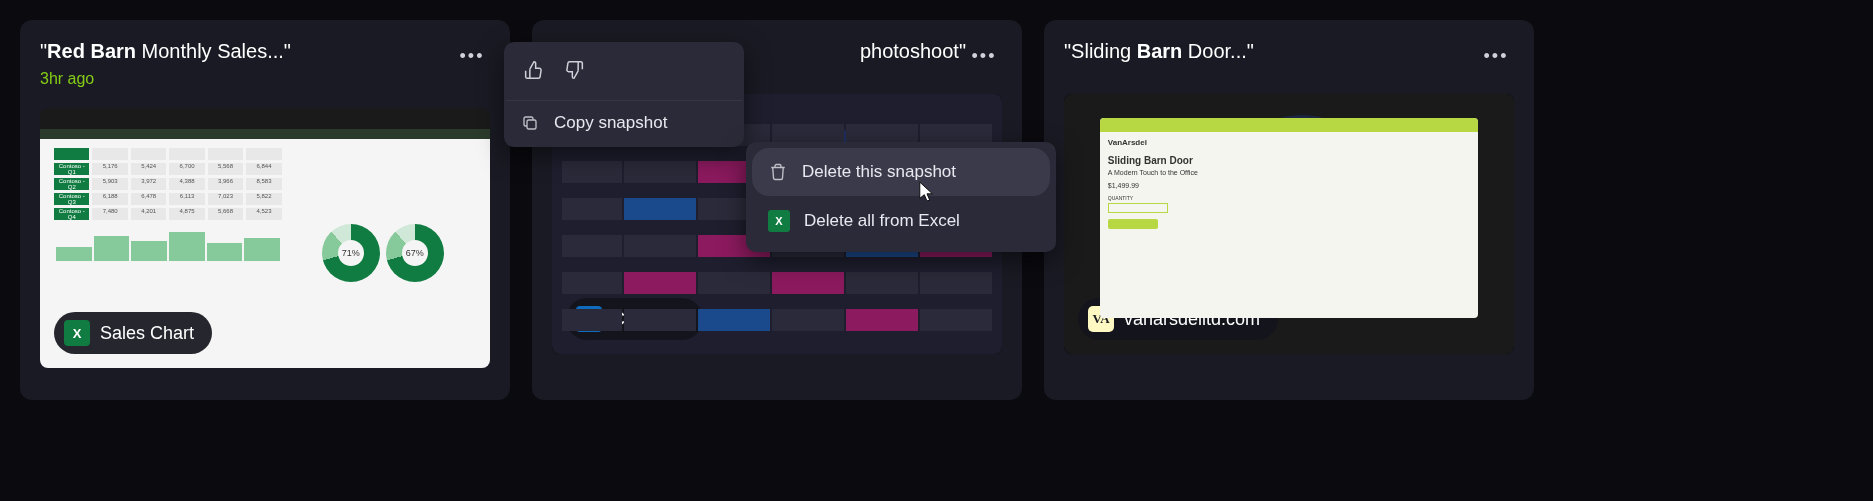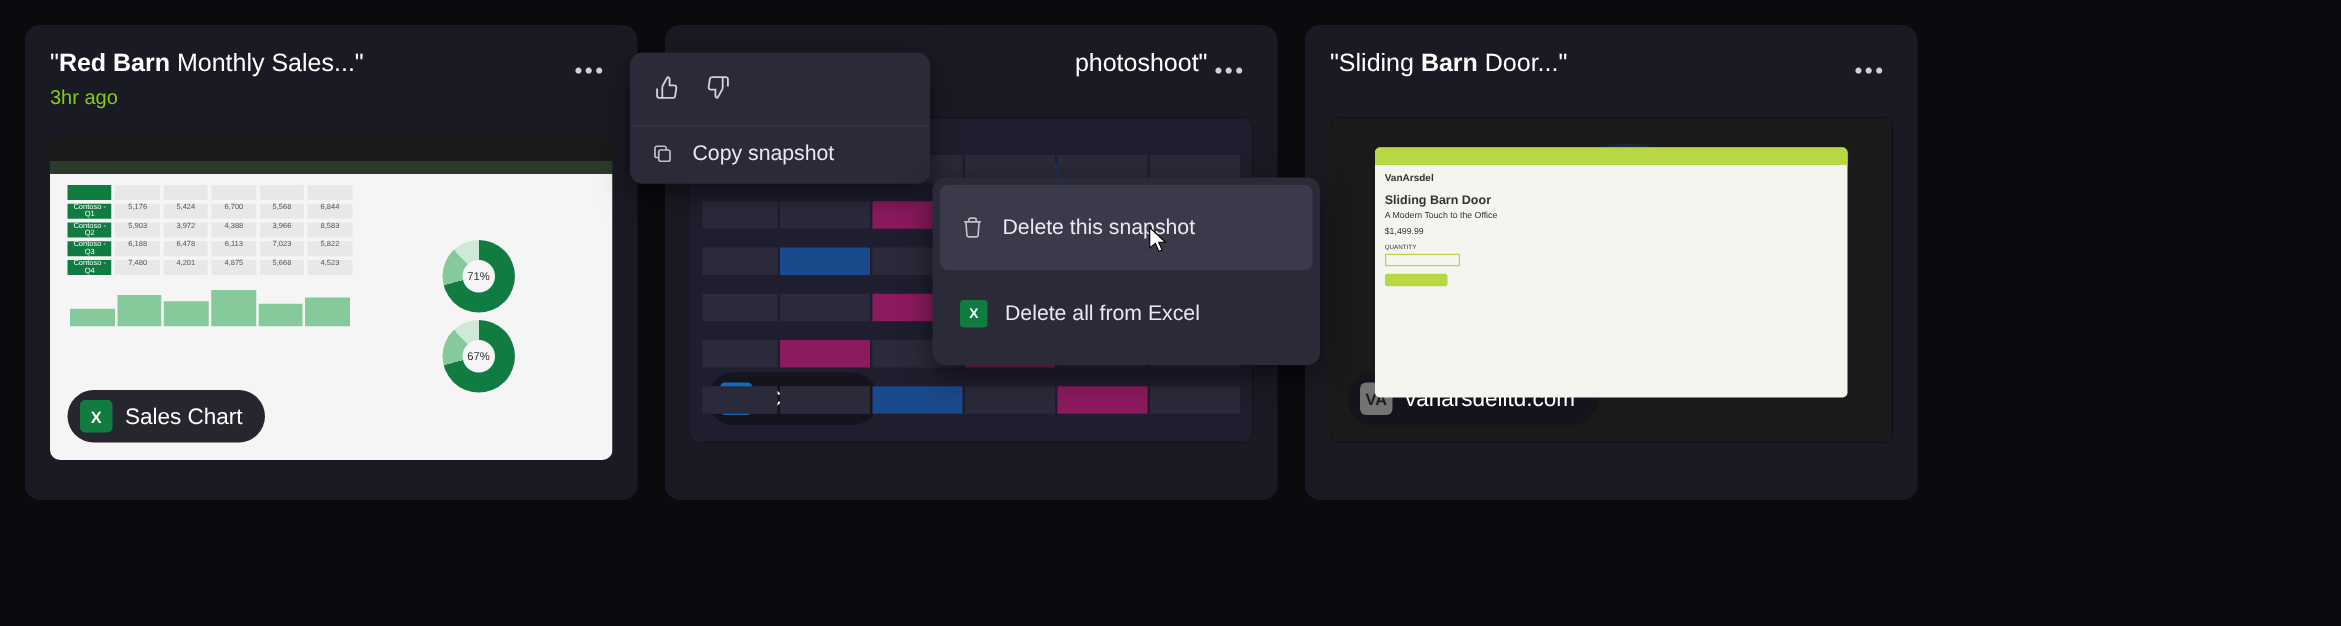--- a/index.html
+++ b/index.html
@@ -83,30 +83,30 @@
     border-radius: 4px;
     display: flex;
     align-items: center;
     justify-content: center;
     font-size: 13px;
     font-weight: bold;
     color: white;
   }
   .icon-excel { background: #107c41; }
   .icon-outlook { background: #0f6cbd; }
-  .icon-web { background: #737373; color: #1a1a24; border-radius: 5px; }
+  .icon-web { background: #fef9c3; color: #1a1a24; border-radius: 5px; font-family: Liberation Serif, serif; }
   
   .excel-thumb {
     background: linear-gradient(180deg, #1a1a1a 0%, #1a1a1a 8%, #2b3b2b 8%, #2b3b2b 12%, #f5f5f5 12%, #f5f5f5 100%);
     padding: 40px 14px 10px;
     display: flex;
     gap: 8px;
   }
   .excel-thumb .table-block { flex: 1.1; }
-  .excel-thumb .chart-block { flex: 0.9; display:flex; flex-direction:column; gap:6px; align-items:center; justify-content:center;}
+  .excel-thumb .chart-block { flex: 0.9; display:flex; flex-direction:row; gap:6px; align-items:center; justify-content:center;}
   .excel-thumb .row { display:flex; gap:3px; margin-bottom:3px; }
   .excel-thumb .cell { height:12px; background:#e8e8e8; flex:1; font-size:6px; color:#555; text-align:center; }
   .excel-thumb .cell.hdr { background:#107c41; color:#fff; }
   .donut { width:58px; height:58px; border-radius:50%; background: conic-gradient(#107c41 0% 71%, #86c99a 71% 88%, #cfe8d8 88% 100%); position:relative; }
   .donut::after { content:''; position:absolute; inset:16px; background:#f5f5f5; border-radius:50%; }
   .donut .pct { position:absolute; inset:0; display:flex; align-items:center; justify-content:center; font-size:9px; color:#333; z-index:1;}
   .mini-chart { width:100%; height:40px; background:#f5f5f5; display:flex; align-items:flex-end; gap:2px; padding:2px;}
   .mini-chart .bar { flex:1; background:#86c99a; }
   .calendar-thumb {
     background: #1e1e2e;
@@ -180,21 +180,21 @@
     position: absolute;
     top: 142px;
     left: 746px;
     width: 310px;
     background: #2a2a38;
     border-radius: 10px;
     padding: 6px;
     box-shadow: 0 8px 24px rgba(0,0,0,0.5);
     z-index: 101;
   }
-  .submenu .menu-item { padding: 24px 16px; }
+  .submenu .menu-item { padding: 14px 16px; border-radius: 17px; }
   .excel-mini { width:22px; height:22px; background:#107c41; border-radius:3px; display:flex; align-items:center; justify-content:center; font-size:11px; font-weight:bold; color:#fff;}
   .cursor {
     position:absolute;
     top: 180px;
     left: 918px;
     z-index: 200;
     width:18px; height:24px;
   }
 </style>
 </head>

